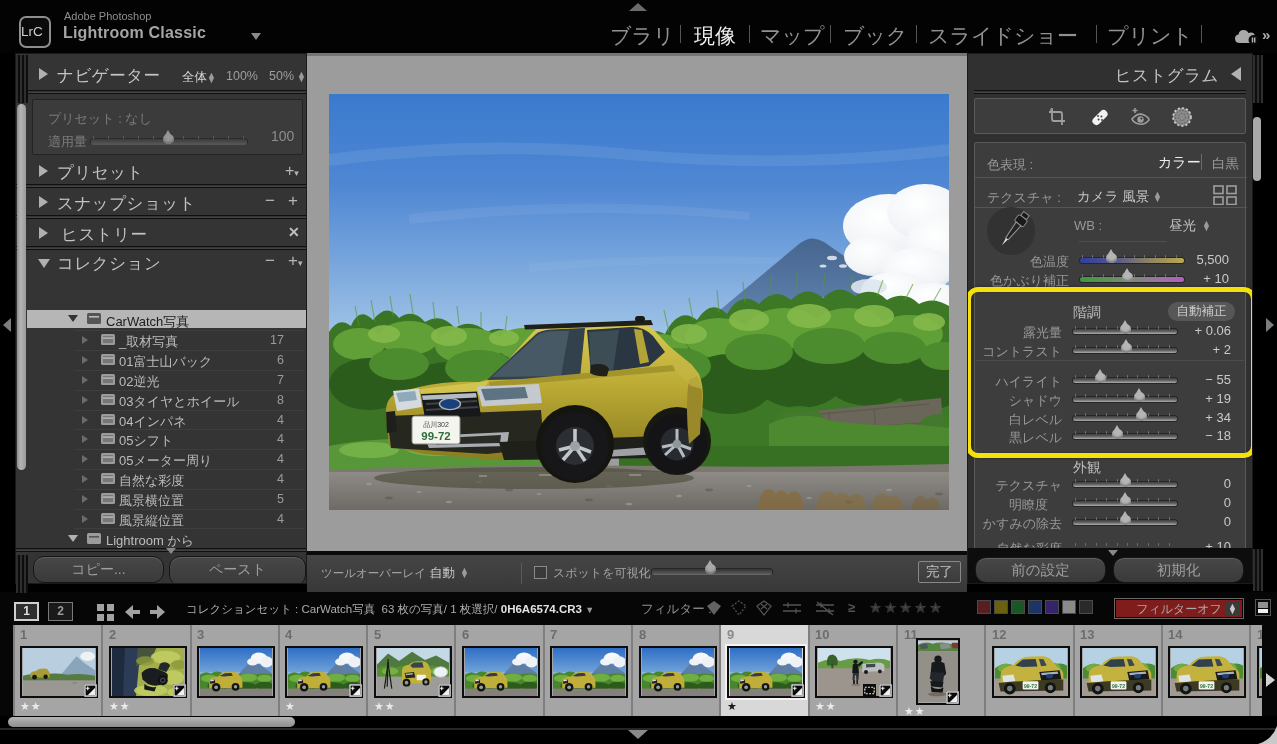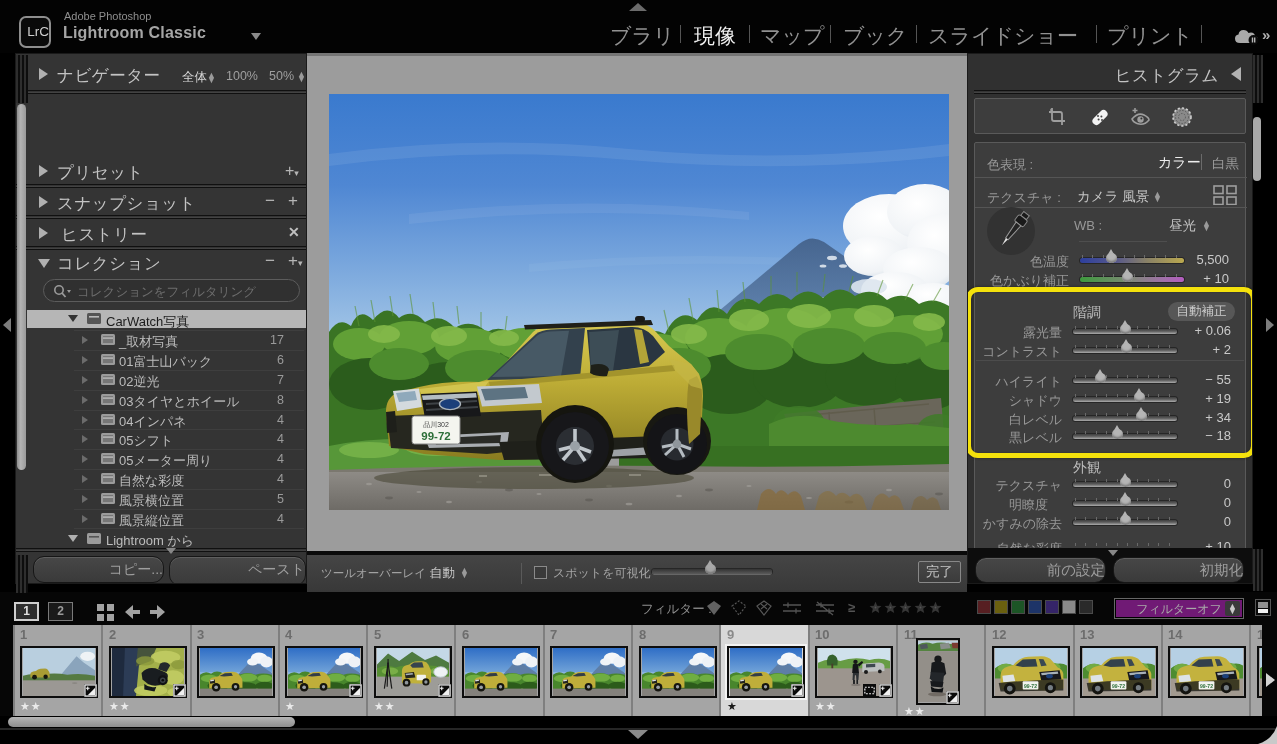--- a/index.html
+++ b/index.html
@@ -2,34 +2,34 @@
 <html><head><meta charset="utf-8">
 <style>
 *{margin:0;padding:0;box-sizing:border-box}
 html,body{width:1277px;height:744px;overflow:hidden;background:#000;font-family:"Liberation Sans",sans-serif;}
 .ab{position:absolute}
 .txt{position:absolute;white-space:nowrap}
 .sep2{position:absolute;height:4px;background:linear-gradient(#101010 25%,#4a4a4a 45%,#4a4a4a 60%,#101010 80%)}
 .hdr{font-size:16.5px;color:#c3c3c3;letter-spacing:.5px}
 .lbl{font-size:13px;color:#979797}
 .val{font-size:13px;color:#c9c9c9}
-.btn{position:absolute;background:linear-gradient(#474747,#3a3a3a);border:1px solid #161616;border-radius:11px;box-shadow:inset 0 1px 0 #5f5f5f;color:#9e9e9e;text-align:right}
+.btn{position:absolute;background:linear-gradient(#474747,#3a3a3a);border:1px solid #161616;border-radius:11px;box-shadow:inset 0 1px 0 #5f5f5f;color:#9e9e9e;text-align:center}
 .track{position:absolute;height:5px;border-radius:3px;background:linear-gradient(#3e3e3e,#5e5e5e 45%,#9e9e9e 90%);box-shadow:0 0 0 1px #262626}
 .ticks{position:absolute;height:3px;background-image:repeating-linear-gradient(90deg,#6a6a6a 0 1px,transparent 1px 10.4px)}
 .th{position:absolute;width:0;height:0}
 .th:before{content:'';position:absolute;left:-4px;top:-3px;border-left:4px solid transparent;border-right:4px solid transparent;border-bottom:7px solid #b5b5b5}
 .th:after{content:'';position:absolute;left:-5.5px;top:1px;width:11px;height:10px;border-radius:50%;background:#b5b5b5;box-shadow:inset 0 -2px 2px #7e7e7e}
 .updn{display:inline-block;font-size:9px;letter-spacing:0;color:#9a9a9a;line-height:.55;vertical-align:middle}
 .star{position:absolute;font-size:11px;letter-spacing:1px;color:#e9e9e9}
 .num{position:absolute;font-size:13px;font-weight:bold;color:#6d6d6d}
 .rowline{position:absolute;height:1px;background:#3e3e3e}
 </style></head><body>
 
 <div class="ab" style="left:0;top:0;width:1277px;height:53px;background:#030303"></div>
-<div class="ab" style="left:19px;top:16px;width:32px;height:32px;border:2px solid #8e8e8e;border-radius:7px;background:#0a0a0a;color:#cfcfcf;font-size:13.5px;text-align:right;line-height:28px">LrC</div>
+<div class="ab" style="left:19px;top:16px;width:32px;height:32px;border:2px solid #8e8e8e;border-radius:7px;background:#0a0a0a;color:#cfcfcf;font-size:13.5px;text-align:left;line-height:28px">LrC</div>
 <div class="txt" style="left:64px;top:10px;font-size:11px;color:#8f8f8f">Adobe Photoshop</div>
 <div class="txt" style="left:63px;top:24px;font-size:16px;font-weight:bold;color:#a5a5a5;letter-spacing:.2px">Lightroom Classic</div>
 <div class="ab" style="left:251px;top:33px;width:0;height:0;border-left:5px solid transparent;border-right:5px solid transparent;border-top:7px solid #8a8a8a"></div>
 <div class="ab" style="left:629px;top:3px;width:0;height:0;border-left:9px solid transparent;border-right:9px solid transparent;border-bottom:8px solid #6b6b6b"></div>
 <div class="txt" style="left:610px;top:22px;font-size:21px;color:#919191">ブラリ</div>
 <div class="txt" style="left:694px;top:22px;font-size:21px;color:#f1f1f1">現像</div>
 <div class="txt" style="left:760px;top:22px;font-size:21px;color:#919191">マップ</div>
 <div class="txt" style="left:843px;top:22px;font-size:21px;color:#919191">ブック</div>
 <div class="txt" style="left:928px;top:22px;font-size:21px;color:#919191">スライドショー</div>
 <div class="txt" style="left:1107px;top:22px;font-size:21px;color:#919191">プリント</div>
@@ -58,47 +58,47 @@
 <div class="ab" style="left:1266px;top:318px;width:0;height:0;border-top:7px solid transparent;border-bottom:7px solid transparent;border-left:8px solid #7d7d7d"></div>
 <div class="ab" id="lp" style="left:15px;top:53px;width:292px;height:531px;background:#343434;border:1px solid #1a1a1a;overflow:hidden">
 
 <div class="ab" style="left:23px;top:14px;width:0;height:0;border-top:6px solid transparent;border-bottom:6px solid transparent;border-left:9px solid #b0b0b0"></div>
 <div class="txt hdr" style="left:41px;top:11px">ナビゲーター</div>
 <div class="txt" style="left:166px;top:15px;font-size:12.5px;color:#d8d8d8">全体<span class="updn">▲<br>▼</span></div>
 <div class="txt" style="left:210px;top:15px;font-size:12.5px;color:#9f9f9f">100%</div>
 <div class="txt" style="left:253px;top:15px;font-size:12.5px;color:#9f9f9f">50%</div>
 <div class="txt updn" style="left:281px;top:18px">▲<br>▼</div>
 <div class="sep2" style="left:0;top:36px;width:292px"></div>
+<div class="ab" style="left:16px;top:45px;width:271px;height:56px;background:#3b3b3b;border:1px solid #232323;border-radius:2px">
+ <div class="txt" style="left:15px;top:10px;font-size:13px;color:#7b7b7b">プリセット : なし</div>
+ <div class="txt" style="left:15px;top:33px;font-size:13px;color:#7b7b7b">適用量</div>
+ <div class="track" style="left:58px;top:39px;width:156px;background:linear-gradient(#3a3a3a,#565656);box-shadow:0 1px 0 #555,0 0 0 1px #2a2a2a"></div>
+ <div class="ticks" style="left:60px;top:36px;width:152px;background-image:repeating-linear-gradient(90deg,#585858 0 1px,transparent 1px 15px)"></div>
+ <div class="th" style="left:135px;top:33px;opacity:.75"></div>
+ <div class="txt" style="left:238px;top:28px;font-size:14px;color:#8d8d8d">100</div>
+</div>
 <div class="ab" style="left:23px;top:111px;width:0;height:0;border-top:6px solid transparent;border-bottom:6px solid transparent;border-left:9px solid #b0b0b0"></div>
     <div class="txt hdr" style="left:41px;top:108px">プリセット</div>
     <div class="txt" style="left:269px;top:108px;font-size:16px;color:#b5b5b5">+<span style="font-size:9px">▾</span></div>
 <div class="sep2" style="left:0;top:130px;width:292px"></div>
 <div class="ab" style="left:23px;top:142px;width:0;height:0;border-top:6px solid transparent;border-bottom:6px solid transparent;border-left:9px solid #b0b0b0"></div>
     <div class="txt hdr" style="left:41px;top:139px">スナップショット</div>
     <div class="txt" style="left:249px;top:137px;font-size:17px;color:#b5b5b5">−</div>
     <div class="txt" style="left:272px;top:137px;font-size:17px;color:#b5b5b5">+</div>
 <div class="sep2" style="left:0;top:161px;width:292px"></div>
 <div class="ab" style="left:23px;top:173px;width:0;height:0;border-top:6px solid transparent;border-bottom:6px solid transparent;border-left:9px solid #b0b0b0"></div>
     <div class="txt hdr" style="left:45px;top:170px">ヒストリー</div>
     <div class="txt" style="left:272px;top:170px;font-size:14px;font-weight:bold;color:#c0c0c0">✕</div>
 <div class="sep2" style="left:0;top:192px;width:292px"></div>
 <div class="ab" style="left:22px;top:205px;width:0;height:0;border-left:6px solid transparent;border-right:6px solid transparent;border-top:9px solid #b0b0b0"></div>
     <div class="txt hdr" style="left:41px;top:199px">コレクション</div>
     <div class="txt" style="left:249px;top:197px;font-size:17px;color:#b5b5b5">−</div>
     <div class="txt" style="left:272px;top:197px;font-size:17px;color:#b5b5b5">+</div>
     <div class="txt" style="left:282px;top:204px;font-size:9px;color:#b5b5b5">▾</div>
 
-<div class="ab" style="left:27px;top:225px;width:257px;height:23px;border:1px solid #5c5c5c;border-radius:12px;background:#303030">
-<svg class="ab" style="left:9px;top:4px" width="20" height="15" viewBox="0 0 20 15">
-        <circle cx="6" cy="6" r="4.2" fill="none" stroke="#9a9a9a" stroke-width="1.6"></circle>
-        <line x1="9" y1="9" x2="12.5" y2="13" stroke="#9a9a9a" stroke-width="1.8"></line>
-        <path d="M14 6 l4 0 l-2 3 z" fill="#9a9a9a"></path>
-      </svg>
-<div class="txt" style="left:33px;top:4px;font-size:12.5px;color:#6c6c6c">コレクションをフィルタリング</div>
-</div>
 <div class="ab" style="left:11px;top:256px;width:281px;height:18px;background:#b6b6b6"></div>
 <div class="ab" style="left:52px;top:261px;width:0;height:0;border-left:5px solid transparent;border-right:5px solid transparent;border-top:7px solid #333"></div>
 <svg class="ab" style="left:70px;top:258px" width="16" height="13" viewBox="0 0 16 13">
       <rect x="1" y="1" width="14" height="11" rx="1.5" fill="#555"></rect>
       <rect x="3" y="4" width="10" height="1.6" fill="#bbb"></rect>
     </svg>
 <div class="txt" style="left:90px;top:259px;font-size:13px;color:#1c1c1c">CarWatch写真</div>
 <div class="rowline" style="left:58px;top:276px;width:230px"></div>
     <div class="ab" style="left:66px;top:282px;width:0;height:0;border-top:4px solid transparent;border-bottom:4px solid transparent;border-left:6px solid #6b6b6b"></div>
     <svg class="ab" style="left:84px;top:279px" width="16" height="13" viewBox="0 0 16 13">
@@ -571,20 +571,21 @@
         <rect x="10" y="10" width="7" height="7"></rect>
       </g>
     </svg>
 <svg class="ab" style="left:123px;top:11px" width="19" height="18" viewBox="0 0 19 18">
       <path d="M10 2 L10 7 L17 7 L17 11 L10 11 L10 16 L2 9 Z" fill="#a2a2a2"></path>
     </svg>
 <svg class="ab" style="left:148px;top:11px" width="19" height="18" viewBox="0 0 19 18">
       <path d="M9 2 L9 7 L2 7 L2 11 L9 11 L9 16 L17 9 Z" fill="#a2a2a2"></path>
     </svg>
 
+<div class="txt" style="left:186px;top:10px;font-size:11.5px;color:#adadad">コレクションセット : CarWatch写真&nbsp;&nbsp;63 枚の写真/ 1 枚選択/ <span style="color:#e3e3e3;font-weight:bold">0H6A6574.CR3</span> <span style="font-size:9px;color:#9a9a9a">▼</span></div>
 <div class="txt" style="left:641px;top:9px;font-size:12.5px;color:#8f8f8f">フィルター :</div>
 <svg class="ab" style="left:705px;top:8px" width="75" height="18" viewBox="0 0 75 18">
  <path d="M2 6 L9 1 L16 6 L9 15 Z" fill="#626262"></path>
  <path d="M27 6 L34 1 L41 6 L34 15 Z" fill="none" stroke="#565656" stroke-width="1.2" stroke-dasharray="2 1.6"></path>
  <path d="M52 6 L59 1 L66 6 L59 15 Z" fill="none" stroke="#565656" stroke-width="1.2"></path>
  <path d="M56 4 l6 5 M62 4 l-6 5" stroke="#565656" stroke-width="1.1"></path>
 </svg>
 
 <svg class="ab" style="left:782px;top:8px" width="56" height="18" viewBox="0 0 56 18">
  <g stroke="#545454" stroke-width="1.3" fill="none">
@@ -616,21 +617,21 @@
     </svg>
 
 <div class="ab" style="left:977px;top:8px;width:14px;height:14px;background:#571f22;border:1px solid #4a4a4a"></div>
 <div class="ab" style="left:994px;top:8px;width:14px;height:14px;background:#6a600f;border:1px solid #4a4a4a"></div>
 <div class="ab" style="left:1011px;top:8px;width:14px;height:14px;background:#1c5526;border:1px solid #4a4a4a"></div>
 <div class="ab" style="left:1028px;top:8px;width:14px;height:14px;background:#1d3468;border:1px solid #4a4a4a"></div>
 <div class="ab" style="left:1045px;top:8px;width:14px;height:14px;background:#352468;border:1px solid #4a4a4a"></div>
 <div class="ab" style="left:1062px;top:8px;width:14px;height:14px;background:#8a8a8a;border:1px solid #4a4a4a"></div>
 <div class="ab" style="left:1079px;top:8px;width:14px;height:14px;background:#2a2a2a;border:1px solid #4a4a4a"></div>
 
-<div class="ab" style="left:1114px;top:6px;width:130px;height:21px;background:#701a75;border:1px solid #666;box-shadow:inset 0 0 0 1px #000;color:#a9a9a9;font-size:12px;text-align:center;line-height:20px">フィルターオフ
+<div class="ab" style="left:1114px;top:6px;width:130px;height:21px;background:#7f1d1d;border:1px solid #666;box-shadow:inset 0 0 0 1px #000;color:#a9a9a9;font-size:12px;text-align:center;line-height:20px">フィルターオフ
  <div class="ab" style="right:3px;top:2px;width:15px;height:15px;background:#3a3a3a;border-radius:2px">
         <span class="updn" style="color:#c9c9c9;position:absolute;left:3px;top:3px">▲<br>▼</span>
       </div>
 </div>
 <div class="ab" style="left:1255px;top:7px;width:16px;height:17px;background:#0a0a0a;border:1px solid #555">
       <div class="ab" style="left:2px;top:2px;width:10px;height:6px;background:#8f8f8f"></div>
       <div class="ab" style="left:2px;top:9px;width:10px;height:4px;background:#f0f0f0"></div>
     </div>
 </div>
 <div class="ab" style="left:0;top:625px;width:1277px;height:91px;background:#060606">

